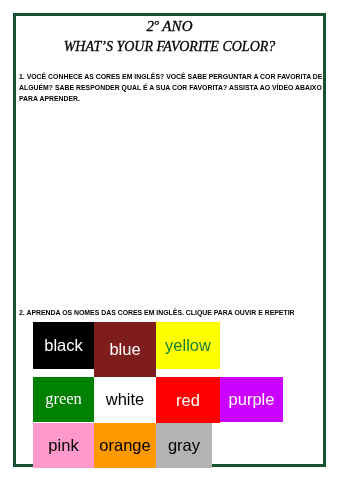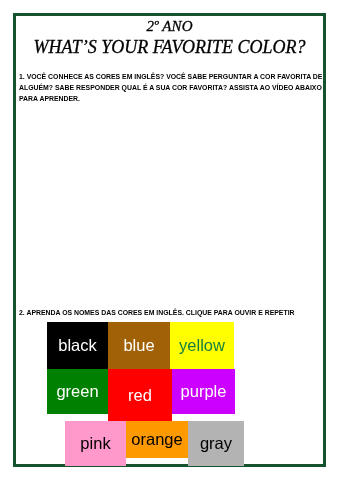--- a/index.html
+++ b/index.html
@@ -10,30 +10,30 @@
   
   .page{position:absolute;left:13px;top:13px;width:313px;height:454px;
         border:3px solid #14532d;background:#ffffff;box-sizing:border-box;}
 
   
   .hdr{text-align:center;font-family:"Liberation Serif",serif;font-style:italic;
        color:#000000;-webkit-text-stroke:0.3px #000000;}
   .hdr .l1{will-change:opacity;position:absolute;left:0;right:0;top:2px;
            font-size:15px;line-height:16px;letter-spacing:0.1px;text-indent:0.1px;}
   .hdr .l2{will-change:opacity;position:absolute;left:0;right:0;top:23px;
-           font-size:18px;line-height:16px;}
+           font-size:14px;line-height:16px;}
 
   
   .qtext{will-change:opacity;position:absolute;left:3px;font-size:6.9px;font-weight:bold;
          line-height:11px;color:#000000;}
   .q1{top:55px;width:306px;}
   .q2{top:291px;white-space:nowrap;}
 
   
-  .grid{position:absolute;left:31px;top:306px;}
+  .grid{position:absolute;left:17px;top:306px;}
   .row{display:flex;}
   .cell{display:flex;align-items:center;justify-content:center;
         font-size:16.5px;line-height:1;box-sizing:border-box;}
   .lbl{will-change:opacity;}
 </style>
 </head>
 <body>
 
 <div class="page">
 
@@ -46,43 +46,46 @@
 
   <div style="position:absolute;left:3px;top:110px;width:306px;height:175px;"></div>
 
   <div class="qtext q2">2. APRENDA OS NOMES DAS CORES EM INGLÊS. CLIQUE PARA OUVIR E REPETIR</div>
 
   <div class="grid">
       <div class="row">
         <div class="cell" style="background: rgb(0, 0, 0); color: rgb(255, 255, 255); width: 61px; height: 47px;">
           <span class="lbl">black</span>
         </div>
-        <div class="cell" style="background: #a16207; color: rgb(255, 255, 255); width: 62px; height: 47px;">
+        <div class="cell" style="background: #7f1d1d; color: rgb(255, 255, 255); width: 62px; height: 55px;">
           <span class="lbl">blue</span>
         </div>
         <div class="cell" style="background: rgb(255, 255, 0); color: #15803d; width: 64px; height: 47px;">
           <span class="lbl">yellow</span>
         </div>
       </div>
       <div class="row">
-        <div class="cell" style="background: rgb(0, 128, 0); color: rgb(255, 255, 255); width: 61px; height: 45px;">
+        <div class="cell" style="background: rgb(0, 128, 0); color: rgb(255, 255, 255); width: 61px; height: 45px; font-family: Liberation Serif, serif;">
           <span class="lbl">green</span>
         </div>
-        <div class="cell" style="background: rgb(255, 0, 0); color: rgb(255, 255, 255); width: 64px; height: 52px;">
+        <div class="cell" style="background: rgb(255, 255, 255); color: rgb(0, 0, 0); width: 62px; height: 45px;">
+          <span class="lbl">white</span>
+        </div>
+        <div class="cell" style="background: rgb(255, 0, 0); color: rgb(255, 255, 255); width: 64px; height: 46px;">
           <span class="lbl">red</span>
         </div>
         <div class="cell" style="background: rgb(204, 0, 255); color: rgb(255, 255, 255); width: 63px; height: 45px;">
           <span class="lbl">purple</span>
         </div>
       </div>
       <div class="row">
-        <div class="cell" style="background: rgb(255, 153, 204); color: rgb(0, 0, 0); width: 61px; height: 45px; margin-left: 18px;">
+        <div class="cell" style="background: rgb(255, 153, 204); color: rgb(0, 0, 0); width: 61px; height: 45px;">
           <span class="lbl">pink</span>
         </div>
-        <div class="cell" style="background: rgb(255, 153, 0); color: rgb(0, 0, 0); width: 62px; height: 37px;">
+        <div class="cell" style="background: rgb(255, 153, 0); color: rgb(0, 0, 0); width: 62px; height: 45px;">
           <span class="lbl">orange</span>
         </div>
         <div class="cell" style="background: rgb(179, 179, 179); color: rgb(0, 0, 0); width: 56px; height: 45px;">
           <span class="lbl">gray</span>
         </div>
       </div>
     </div>
 
 </div>
 

